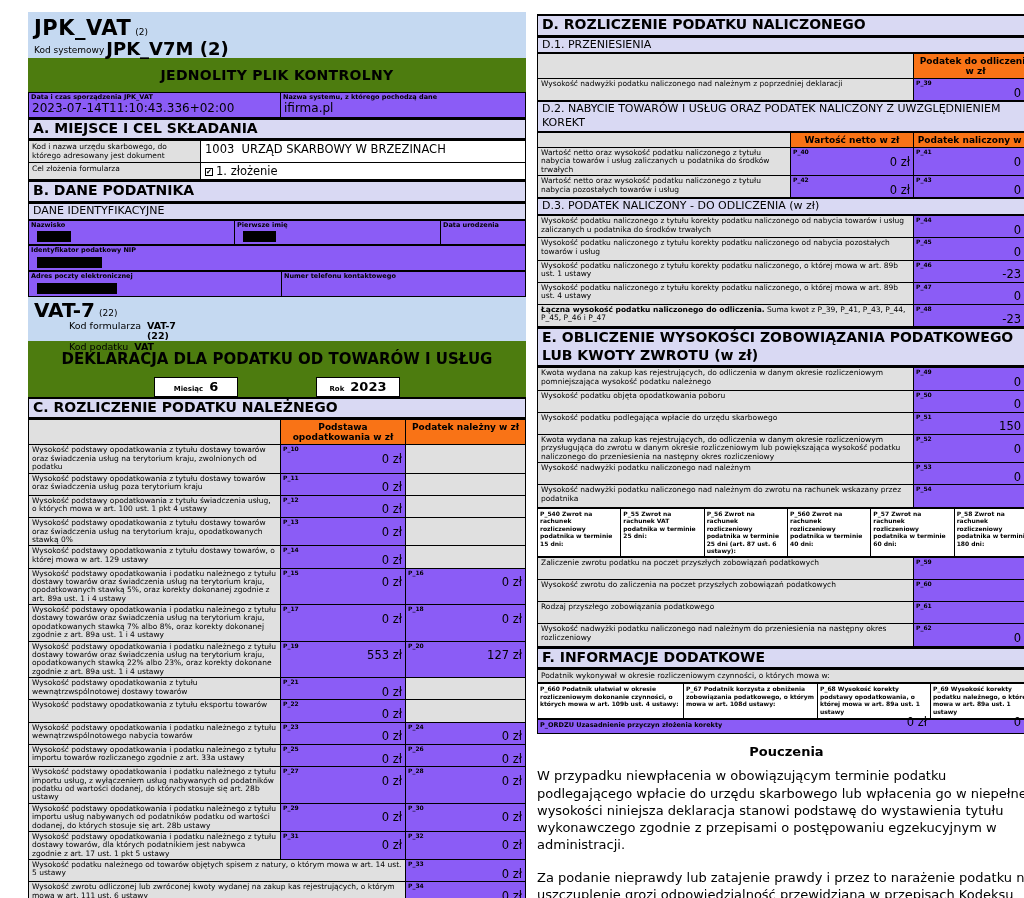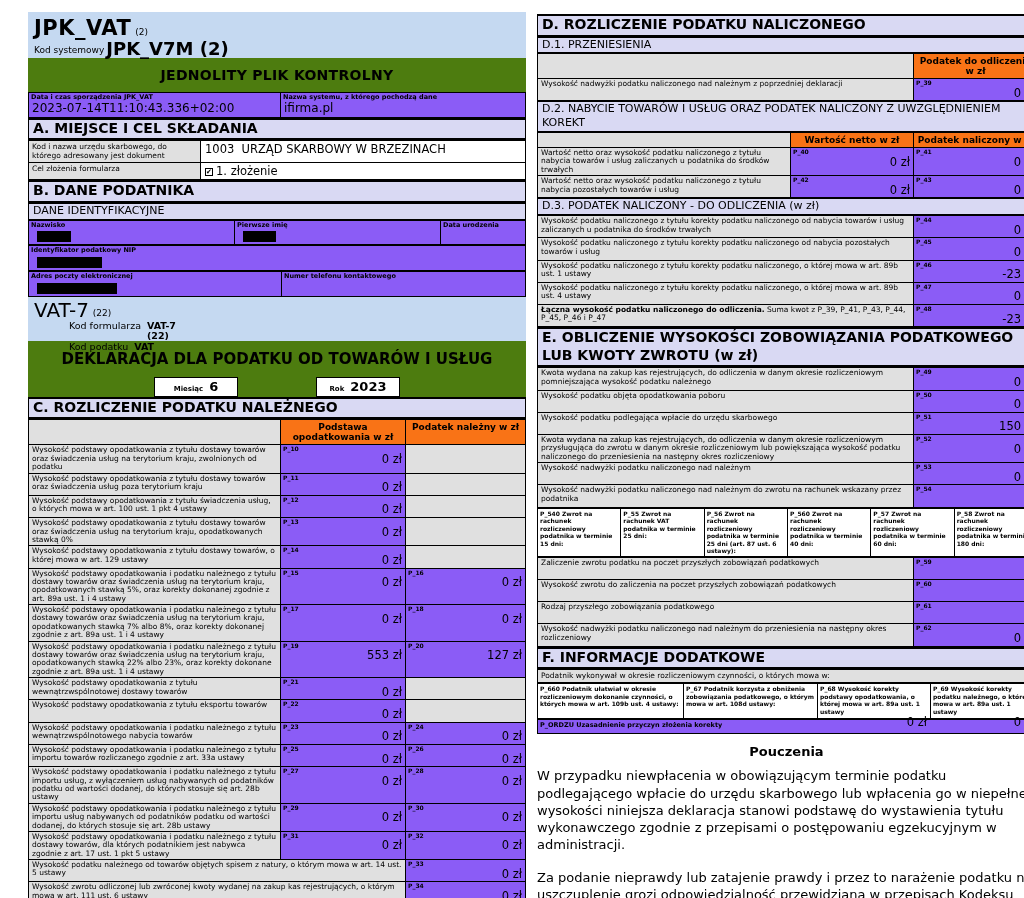--- a/index.html
+++ b/index.html
@@ -17,21 +17,21 @@
   .h1 { font-size:21px; font-weight:bold; letter-spacing:0.5px; line-height:1; }
   .h1sup { font-size:9px; padding-bottom:2px; }
   .h2line { display:flex; align-items:flex-end; gap:2px; margin-top:1px; }
   .tiny-lab { font-size:9px; line-height:1.2; padding-bottom:2px; }
   .h2 { font-size:18px; font-weight:bold; line-height:1; }
   .banner-band { height:34px; display:flex; align-items:center; justify-content:center; }
   .banner-text { font-weight:bold; font-size:14px; letter-spacing:0.3px; }
 
   .vat7-band { padding:3px 0 3px 6px; height:44px; }
   .v7line { display:flex; align-items:flex-end; gap:4px; }
-  .v7 { font-size:20px; font-weight:normal; line-height:1; }
+  .v7 { font-size:20px; font-weight:bold; line-height:1; }
   .v7row { display:flex; gap:6px; align-items:flex-start; margin-top:1px; }
   .v7lab { font-size:9.5px; line-height:1.1;padding-left:35px; }
   .v7val { font-size:9.5px; font-weight:bold; line-height:1.05; }
   .v7val.wrap { width:44px; }
 
   .dekl-band { height:56px; padding-top:9px; }
   .dekl-title { text-align:center; font-weight:bold; font-size:15px; }
   .dekl-boxes { display:flex; justify-content:center; gap:78px; margin-top:9px; }
   .dekl-box { background:#fff; border:1px solid #000; min-width:84px; padding:1px 8px 2px; display:flex; align-items:baseline; justify-content:center; gap:6px; }
   .dekl-box .bl { font-size:7px; font-weight:bold; }

